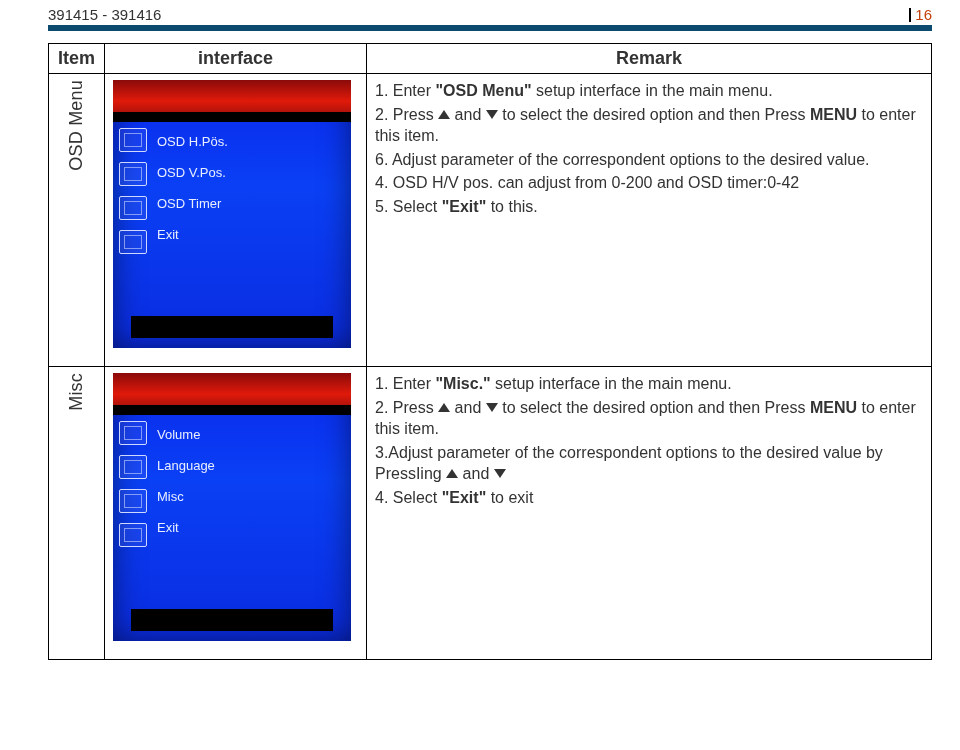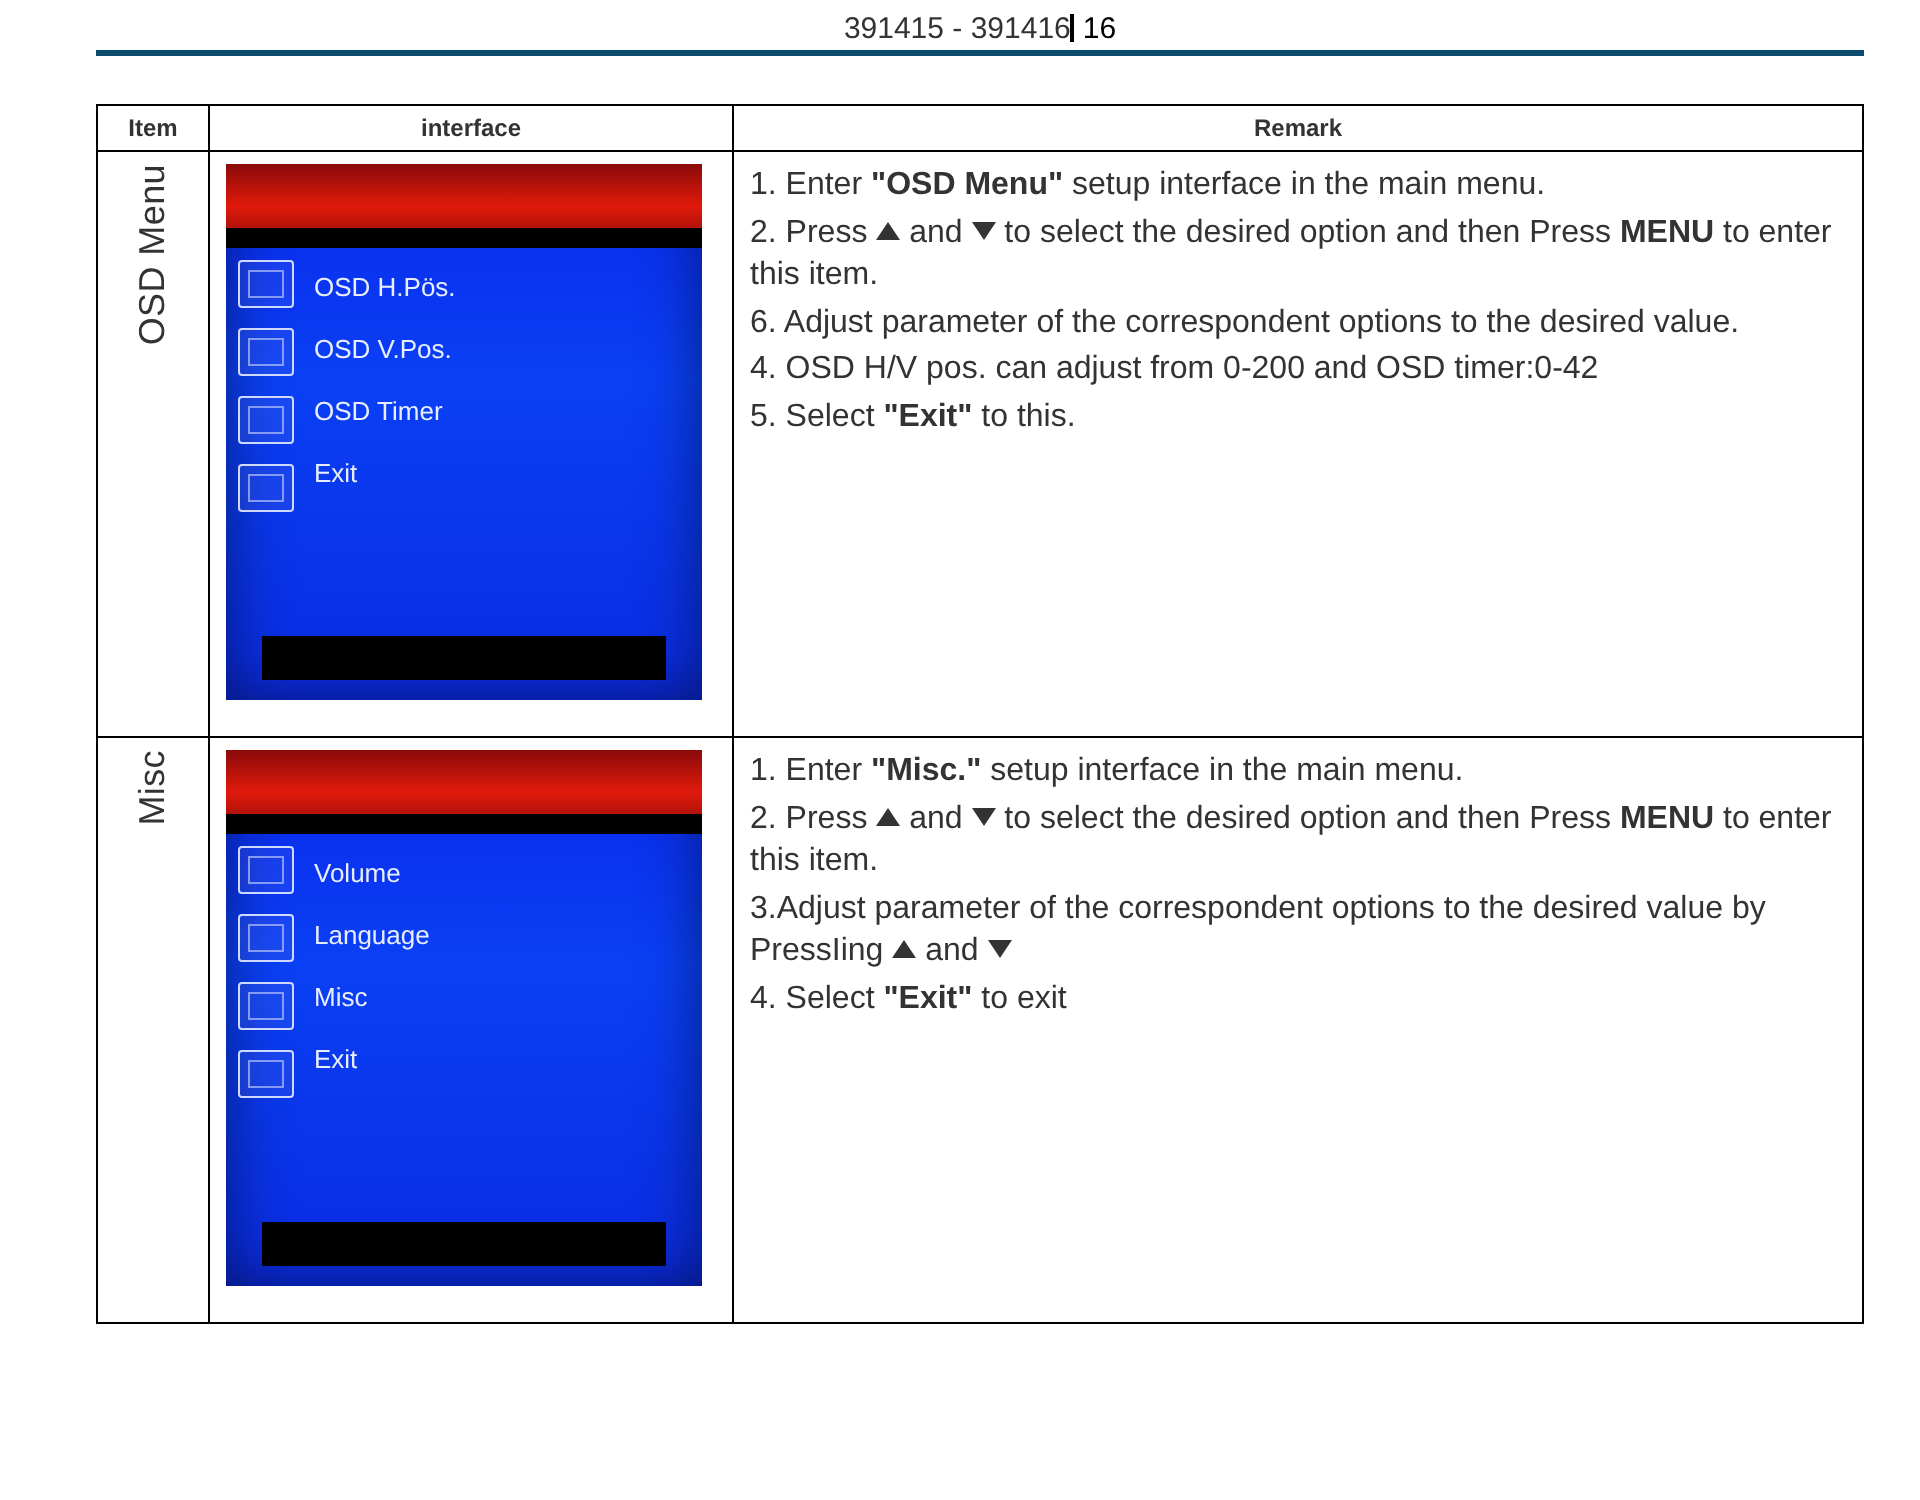--- a/index.html
+++ b/index.html
@@ -7,40 +7,40 @@
     font-family: "Segoe UI", Arial, sans-serif;
     background: #fff;
     width: 960px;
     height: 750px;
     padding: 6px 28px 10px 48px;
     color: #333;
     font-size: 15px;
   }
   .header-row {
     display: flex;
-    justify-content: center;
-    border-bottom: 3px solid #0c4a6e;
+    justify-content: space-between;
+    border-bottom: 6px solid #0c4a6e;
     padding-bottom: 2px;
-    margin-bottom: 24px;
+    margin-bottom: 12px;
   }
   .header-left { font-size: 15px; color: #333; }
-  .header-right { font-size: 15px; color: #000000; }
+  .header-right { font-size: 15px; color: #c2410c; }
   .page-mark::before { content: ""; display:inline-block; width:2px; height:14px; background:#000; margin-right:4px; vertical-align:-2px; }
   table.manual {
     width: 100%;
     border-collapse: collapse;
   }
   table.manual th, table.manual td {
     border: 1px solid #000;
     vertical-align: top;
   }
   table.manual th {
     text-align: center;
     font-weight: bold;
-    font-size: 12px;
+    font-size: 18px;
     padding: 4px 6px;
   }
   table.manual td {
     padding: 6px 8px;
   }
   th.col-item { width: 56px; }
   th.col-int { width: 262px; margin-top: 39px; }
   .vlabel {
     display: flex;
     align-items: flex-start;

